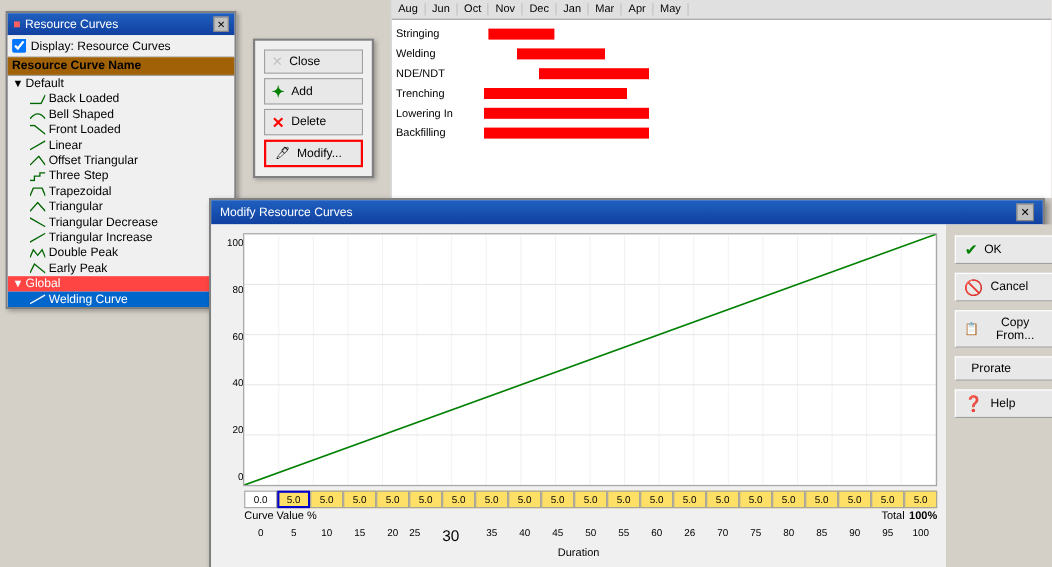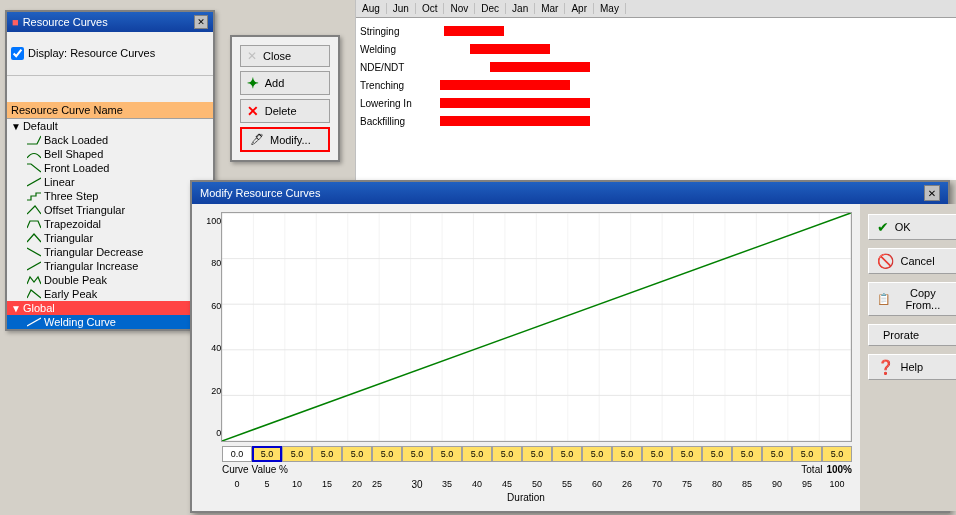--- a/index.html
+++ b/index.html
@@ -28,32 +28,31 @@
     .rc-close-btn {
       background: #c0c0c0;
       border: 1px solid #808080;
       width: 14px; height: 14px;
       cursor: pointer;
       display: flex; align-items: center; justify-content: center;
       font-size: 9px;
     }
     .rc-display-row {
       display: flex;
-      align-items: flex-start;
-      padding: 15px 4px;
+      align-items: flex-end;
+      padding: 3px 4px;
       background: #f0f0f0;
       border-bottom: 1px solid #c0c0c0;
     }
     .rc-display-row input[type=checkbox] { margin-right: 4px; }
     .rc-col-header {
-      background: #fdba74;
+      background: #a16207;
       border-bottom: 1px solid #a0a0a0;
       padding: 2px 4px;
-      font-weight: normal;
-      margin-top: 26px;
+      font-weight: bold;
     }
     .rc-tree { overflow-y: auto; max-height: 300px; }
     .rc-group-header {
       display: flex;
       align-items: center;
       padding: 1px 4px;
       cursor: pointer;
     }
     .rc-group-header .expand-icon { margin-right: 2px; font-size: 10px; }
     .rc-tree-item {
@@ -272,32 +271,32 @@
       <span class="curve-icon">
         <svg width="14" height="10">
             <line x1="0" y1="9" x2="14" y2="1" stroke="#006600" stroke-width="1.2"></line>
           </svg>
       </span>
       <span>Linear</span>
     </div>
     <div class="rc-tree-item">
       <span class="curve-icon">
         <svg width="14" height="10">
+            <polyline points="0,9 8,1 14,9" stroke="#006600" stroke-width="1.2" fill="none"></polyline>
+          </svg>
+      </span>
+      <span>Offset Triangular</span>
+    </div>
+    <div class="rc-tree-item">
+      <span class="curve-icon">
+        <svg width="14" height="10">
             <polyline points="0,9 4,9 4,5 9,5 9,2 14,2" stroke="#006600" stroke-width="1.2" fill="none"></polyline>
           </svg>
       </span>
       <span>Three Step</span>
-    </div>
-    <div class="rc-tree-item">
-      <span class="curve-icon">
-        <svg width="14" height="10">
-            <polyline points="0,9 8,1 14,9" stroke="#006600" stroke-width="1.2" fill="none"></polyline>
-          </svg>
-      </span>
-      <span>Offset Triangular</span>
     </div>
     <div class="rc-tree-item">
       <span class="curve-icon">
         <svg width="14" height="10">
             <polyline points="0,9 3,2 11,2 14,9" stroke="#006600" stroke-width="1.2" fill="none"></polyline>
           </svg>
       </span>
       <span>Trapezoidal</span>
     </div>
     <div class="rc-tree-item">
@@ -502,21 +501,21 @@
         <span style="font-size:10px; font-weight:bold;">100%</span>
       </div>
 
       <div style="display:flex; margin-top:4px; margin-left:22px;">
         <span style="font-size:9px; width:30px; text-align:center;">0</span>
         <span style="font-size:9px; width:30px; text-align:center;">5</span>
         <span style="font-size:9px; width:30px; text-align:center;">10</span>
         <span style="font-size:9px; width:30px; text-align:center;">15</span>
         <span style="font-size:9px; width:30px; text-align:center;">20</span>
         <span style="font-size:9px; width:30px; text-align:left;">25</span>
-        <span style="font-size:10px; width:30px; text-align:center;">30</span>
+        <span style="font-size:14px; width:30px; text-align:left;">30</span>
         <span style="font-size:9px; width:30px; text-align:center;">35</span>
         <span style="font-size:9px; width:30px; text-align:center;">40</span>
         <span style="font-size:9px; width:30px; text-align:center;">45</span>
         <span style="font-size:9px; width:30px; text-align:center;">50</span>
         <span style="font-size:9px; width:30px; text-align:center;">55</span>
         <span style="font-size:9px; width:30px; text-align:center;">60</span>
         <span style="font-size:9px; width:30px; text-align:center;">26</span>
         <span style="font-size:9px; width:30px; text-align:center;">70</span>
         <span style="font-size:9px; width:30px; text-align:center;">75</span>
         <span style="font-size:9px; width:30px; text-align:center;">80</span>

